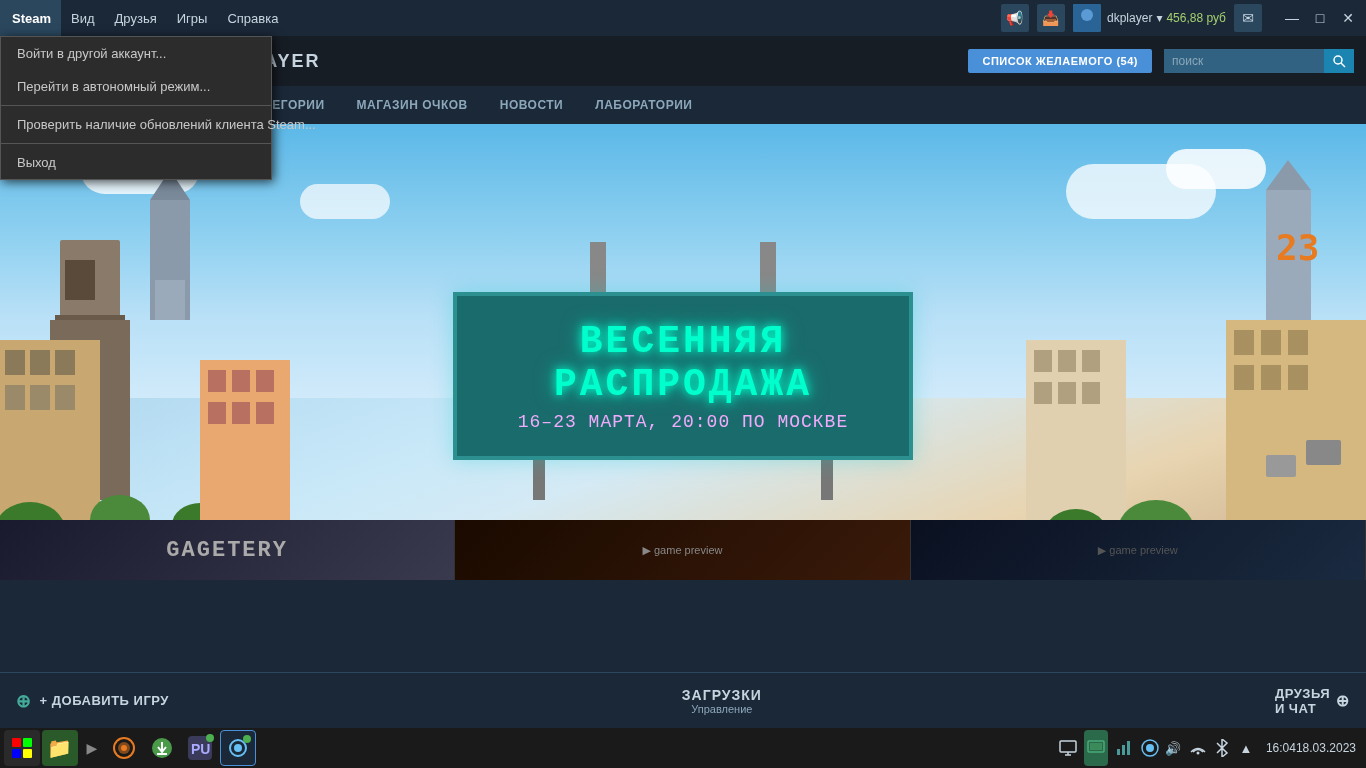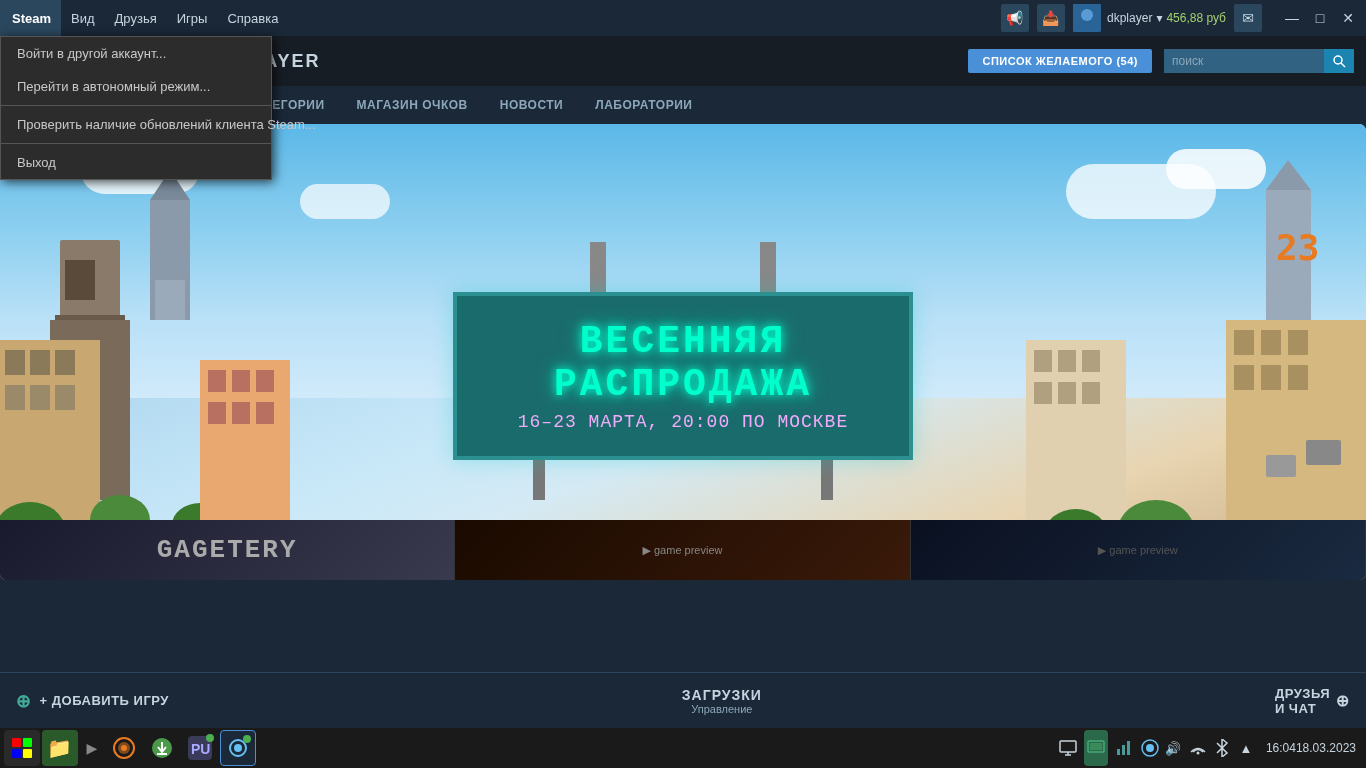--- a/index.html
+++ b/index.html
@@ -530,21 +530,21 @@
 </div>
 
 <div id="secondary-nav">
   <div class="sec-nav-link">Новое и примечательное</div>
   <div class="sec-nav-link">Категории</div>
   <div class="sec-nav-link">Магазин очков</div>
   <div class="sec-nav-link">Новости</div>
   <div class="sec-nav-link">Лаборатории</div>
 </div>
 
-<div id="main-content" style="height: 456px; border-radius: 7px;">
+<div id="main-content" style="height: 456px;">
   <div id="hero-banner">
 
     <div class="sky"></div>
 
     <div style="position:absolute;top:20px;left:80px;width:120px;height:50px;background:#fff;border-radius:30px;opacity:0.8;"></div>
     <div style="position:absolute;top:10px;left:120px;width:80px;height:40px;background:#fff;border-radius:25px;opacity:0.9;"></div>
     <div style="position:absolute;top:40px;right:150px;width:150px;height:55px;background:#fff;border-radius:35px;opacity:0.75;"></div>
     <div style="position:absolute;top:25px;right:100px;width:100px;height:40px;background:#fff;border-radius:25px;opacity:0.85;"></div>
     <div style="position:absolute;top:60px;left:300px;width:90px;height:35px;background:#fff;border-radius:20px;opacity:0.7;"></div>
 
@@ -636,21 +636,21 @@
       <div style="display:flex; justify-content:space-between; padding:0 80px;">
         <div style="width:12px; height:40px; background:#777;"></div>
         <div style="width:12px; height:40px; background:#777;"></div>
       </div>
     </div>
 
     <div class="ground"></div>
 
     <div id="thumb-strip">
       <div class="thumb-item">
-        <div style="color:#aaa; font-size:26px; font-family:'Courier New',monospace; font-weight:bold; letter-spacing:2px;">GAGETERY</div>
+        <div style="color:#aaa; font-size:22px; font-family:'Courier New',monospace; font-weight:bold; letter-spacing:2px;">GAGETERY</div>
       </div>
       <div class="thumb-item">
         <div style="width:100%; height:100%; background: linear-gradient(135deg, #1a0a00, #3a1a0a); display:flex; align-items:center; justify-content:center;">
           <div style="color:#888; font-size:11px;">▶ game preview</div>
         </div>
       </div>
       <div class="thumb-item">
         <div style="width:100%; height:100%; background: linear-gradient(135deg, #0a1020, #1a2a40); display:flex; align-items:center; justify-content:center;">
           <div style="color:#555; font-size:11px;">▶ game preview</div>
         </div>

